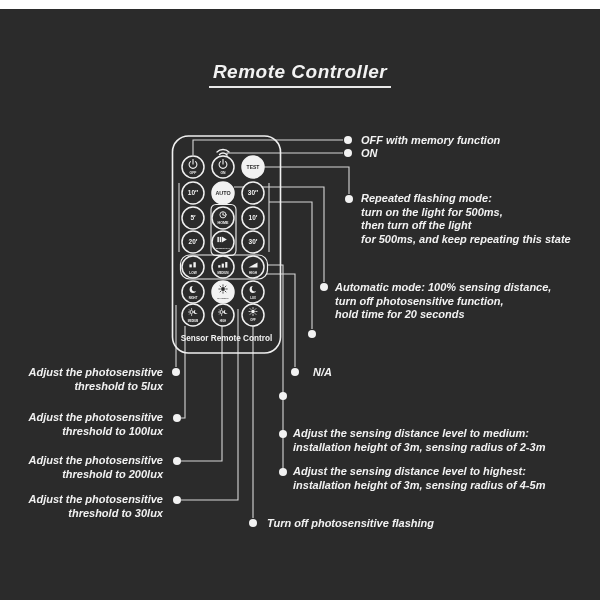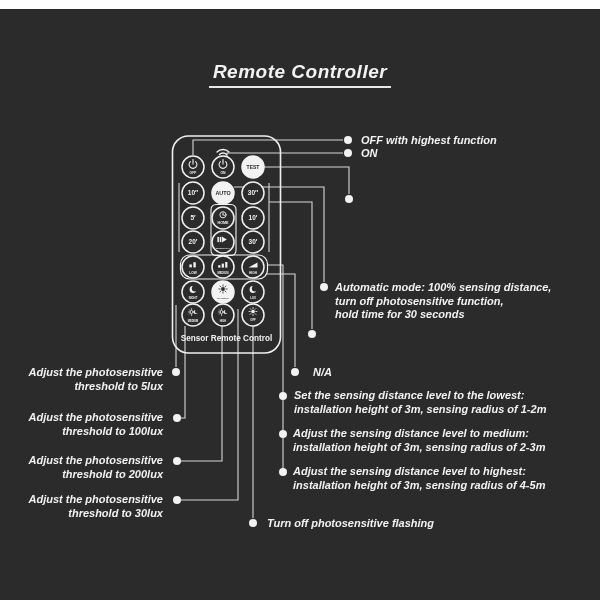--- a/index.html
+++ b/index.html
@@ -262,28 +262,30 @@
               <line x1="2" y1="-2" x2="2.9" y2="-2.9"></line>
           </g>
         </g>
         <text class="btxt" x="253" y="312" font-size="2.8">OFF</text>
       </g>
 
       <text class="btxt" x="226.5" y="332" font-size="8.2">Sensor Remote Control</text>
     </g>
   </svg>
 
-  <div class="co" style="left:361px;top:124.5px;">OFF with highest function</div>
+  <div class="co" style="left:361px;top:124.5px;">OFF with memory function</div>
   <div class="co" style="left:361px;top:138px;">ON</div>
+  <div class="co" style="left:361px;top:183px;">Repeated flashing mode:
+turn on the light for 500ms,
+then turn off the light
+for 500ms, and keep repeating this state</div>
   <div class="co" style="left:335px;top:272px;">Automatic mode: 100% sensing distance,
 turn off photosensitive function,
-hold time for 30 seconds</div>
+hold time for 20 seconds</div>
   <div class="co" style="left:313px;top:357px;">N/A</div>
-  <div class="co" style="left:294px;top:380px;">Set the sensing distance level to the lowest:
-installation height of 3m, sensing radius of 1-2m</div>
   <div class="co" style="left:293px;top:418px;">Adjust the sensing distance level to medium:
 installation height of 3m, sensing radius of 2-3m</div>
   <div class="co" style="left:293px;top:456px;">Adjust the sensing distance level to highest:
 installation height of 3m, sensing radius of 4-5m</div>
   <div class="co" style="left:267px;top:508px;">Turn off photosensitive flashing</div>
 
   <div class="co co-left" style="right:437px;top:356px;">Adjust the photosensitive
 threshold to 5lux</div>
   <div class="co co-left" style="right:437px;top:401px;">Adjust the photosensitive
 threshold to 100lux</div>

